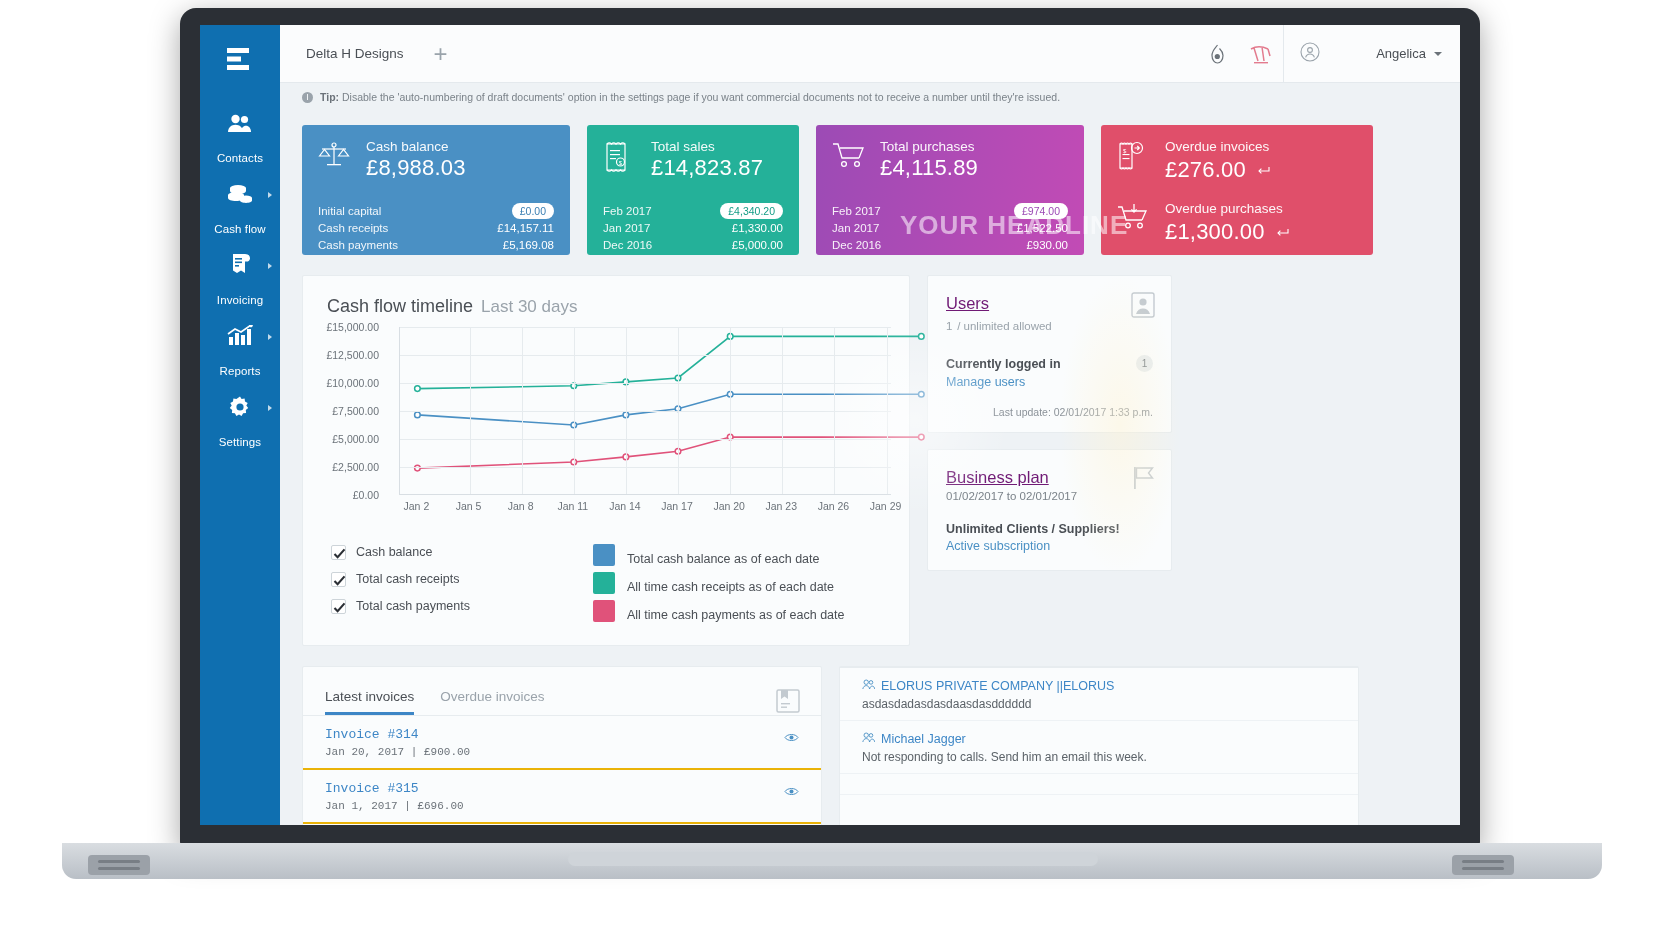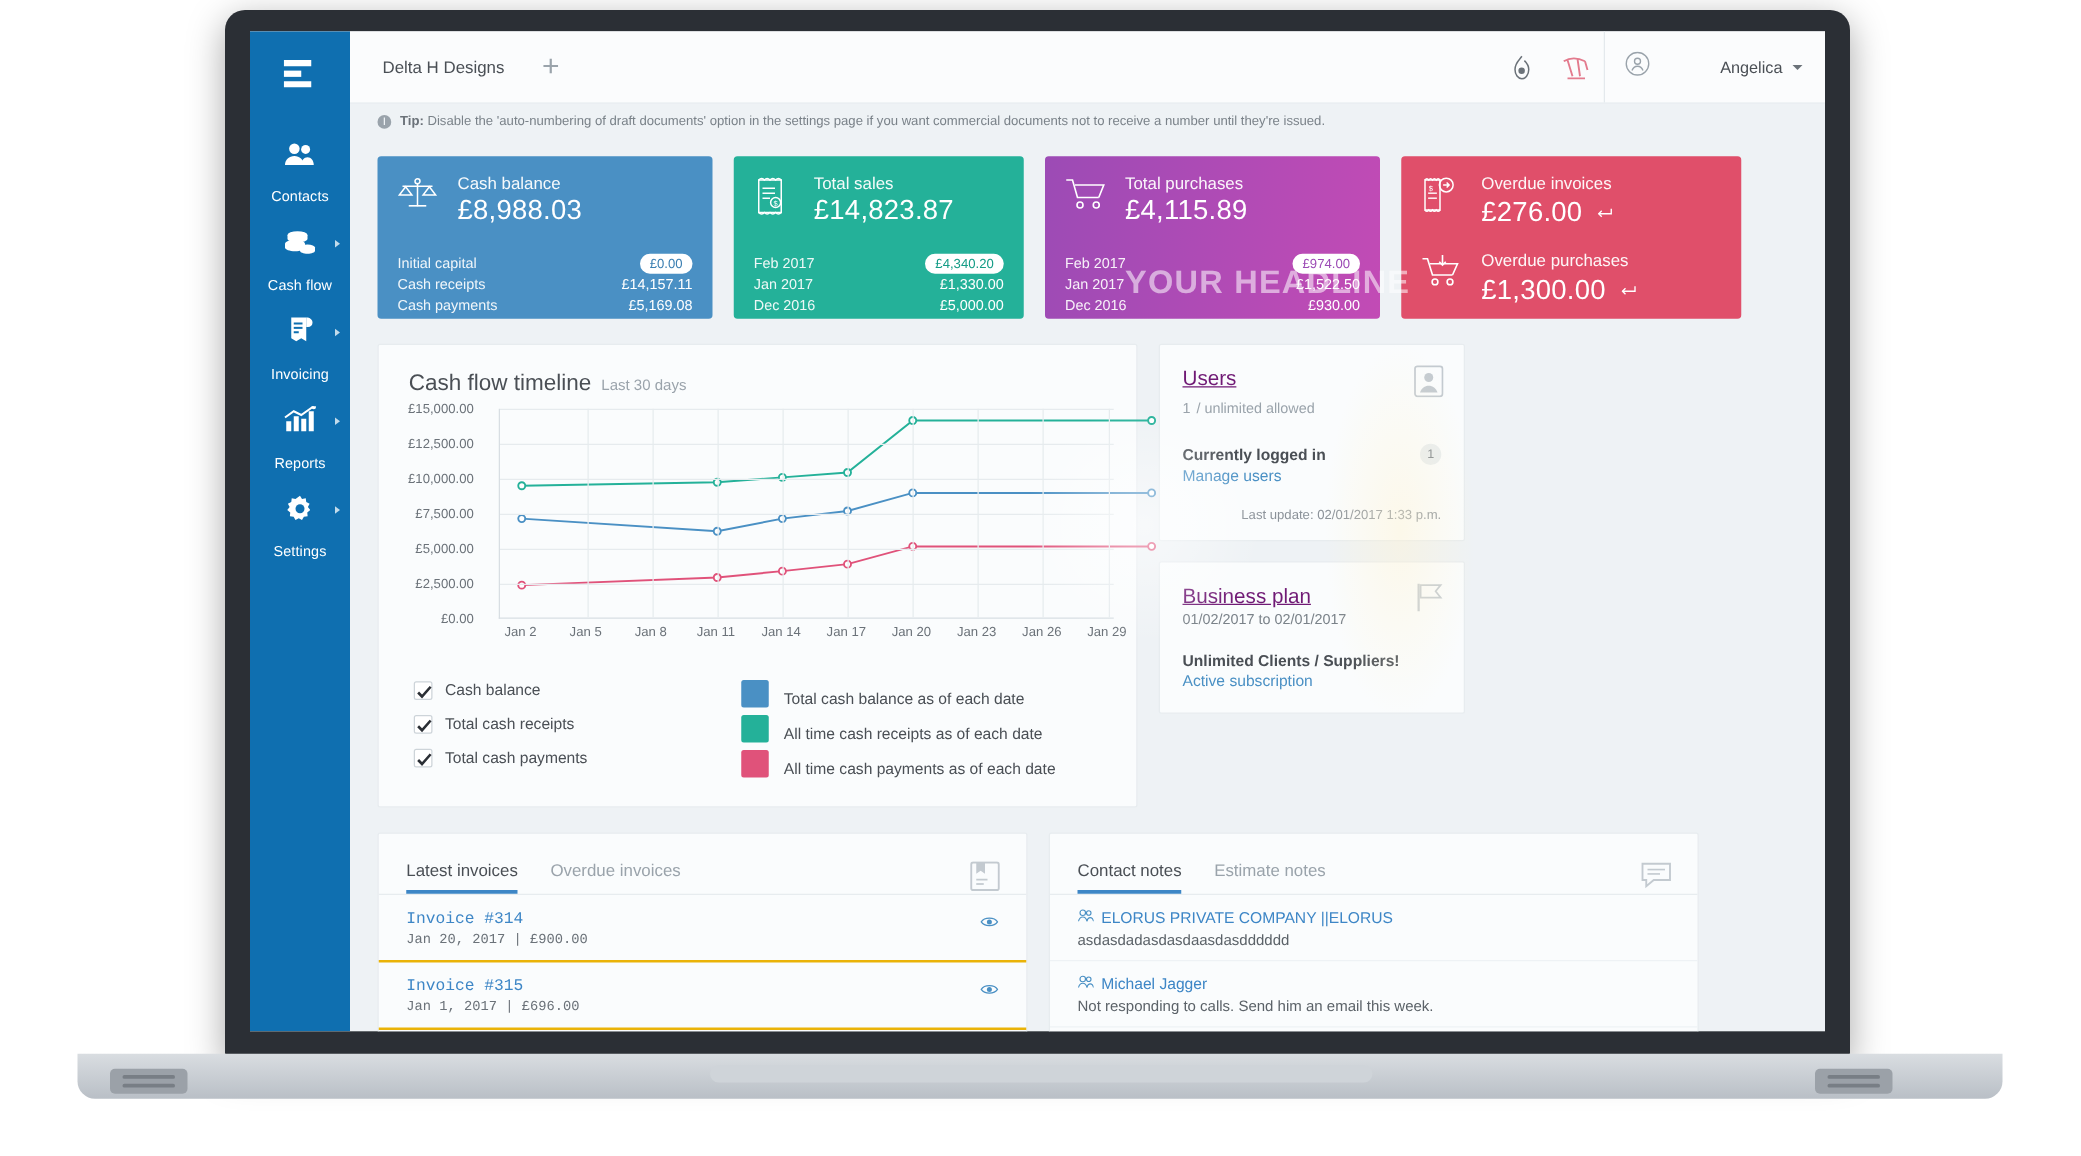--- a/index.html
+++ b/index.html
@@ -118,21 +118,21 @@
   .tip-text { font-size:10.5px; color:#7a8289; }
   .tip-strong { font-weight:bold; color:#6b7279; }
 
   
   .content { position:absolute; left:80px; top:86px; width:1180px; height:714px; }
 
   
   .cards { display:flex; gap:17px; padding: 14px 22px 0 22px; }
   .card { border-radius:3px; color:#fff; position:relative; height:130px; padding:14px 16px 0 16px; }
   .card.blue   { width:268px; background:#4a90c4; }
-  .card.teal   { width:232px; background:#24b199; }
+  .card.teal   { width:212px; background:#24b199; }
   .card.purple { width:268px; background:linear-gradient(100deg,#9c4bb5,#c24bb5); }
   .card.pink   { width:272px; background:#e04f6a; }
   .card-top { display:flex; align-items:flex-start; gap:14px; }
   .card-ico { width:34px; flex:0 0 34px; padding-top:2px; }
   .card-title { font-size:13.5px; opacity:.95; }
   .card-value { font-size:22px; font-weight:normal; margin-top:1px; letter-spacing:.2px; }
   .card-rows { margin-top:22px; font-size:11.5px; }
   .card-row { display:flex; justify-content:space-between; align-items:center; height:16px; margin-bottom:1px; }
   .card-row .k { opacity:.92; }
   .card-row .v { }
@@ -143,21 +143,21 @@
   .pink-line { display:flex; align-items:flex-start; gap:14px; margin-top: 0; }
   .pink-sub { margin-top:18px; }
   .refresh-ico { display:inline-block; vertical-align:2px; margin-left:6px; }
 
   
   .row2 { display:flex; gap:17px; padding: 20px 22px 0 22px; align-items:flex-start; }
   .panel { background:#fafcfd; border:1px solid #e7ecef; border-radius:2px; }
   .chart-panel { width:608px; padding:16px 18px 22px 18px; }
   .chart-head { display:flex; align-items:baseline; gap:8px; margin: 4px 0 10px 6px; }
   .chart-title { font-size:18px; color:#4a4f55; }
-  .chart-sub { font-size:12px; color:#9aa3ab; }
+  .chart-sub { font-size:17px; color:#9aa3ab; }
 
   .plot-wrap { position:relative; margin-left:4px; }
   .plot { position:relative; height:168px; margin-left:74px; border-left:1px solid #d8dee3; border-bottom:1px solid #d8dee3; }
   .ylabels { position:absolute; left:0; top:0; width:70px; height:168px; }
   .ylabel { position:absolute; right:16px; font-size:10.5px; color:#6b7279; transform:translateY(-50%); white-space:nowrap;}
   .gline { position:absolute; left:0; right:0; height:1px; background:#e6ebee; }
   .vline { position:absolute; top:0; bottom:0; width:1px; background:#e6ebee; }
   .xlabels { position:relative; margin-left:74px; height:22px; }
   .xlabel { position:absolute; top:5px; font-size:10.5px; color:#6b7279; transform:translateX(-50%); white-space:nowrap; }
   svg.series { position:absolute; left:0; top:0; overflow:visible; }
@@ -707,31 +707,20 @@
                 </span>
               </div>
               <div class="bp-item">
                 
                 
               </div>
             </div>
           </div>
 
           <div class="panel bp">
-            <div class="bp-tabs">
-              <div class="bp-tab active">Contact notes</div>
-              <div class="bp-tab">Estimate notes</div>
-              <span class="bp-ico">
-                <svg width="26" height="22" viewBox="0 0 26 22">
-                  <path d="M2 2 h22 v13 h-13 l-6 5 v-5 h-3 z" fill="none" stroke="#c3cad0" stroke-width="1.5"></path>
-                  <rect x="6" y="6" width="14" height="1.3" fill="#c3cad0"></rect>
-                  <rect x="6" y="9.5" width="10" height="1.3" fill="#c3cad0"></rect>
-                </svg>
-              </span>
-            </div>
             <div class="bp-tabline"></div>
             <div class="bp-list">
               <div class="note-item">
                 <div class="note-t">
                   <span>
                     <svg width="13" height="11" viewBox="0 0 13 11">
                       <circle cx="4.2" cy="3.2" r="2.2" fill="none" stroke="#4a90c4" stroke-width=".9"></circle>
                       <circle cx="9" cy="3.4" r="1.8" fill="none" stroke="#4a90c4" stroke-width=".9"></circle>
                       <path d="M.8 10c.5-2.2 1.8-3.4 3.4-3.4S7.1 7.8 7.6 10" fill="none" stroke="#4a90c4" stroke-width=".9"></path>
                       <path d="M7.6 10c.4-1.9 1.4-2.9 2.6-2.9s2.2 1 2.6 2.9" fill="none" stroke="#4a90c4" stroke-width=".9"></path>

